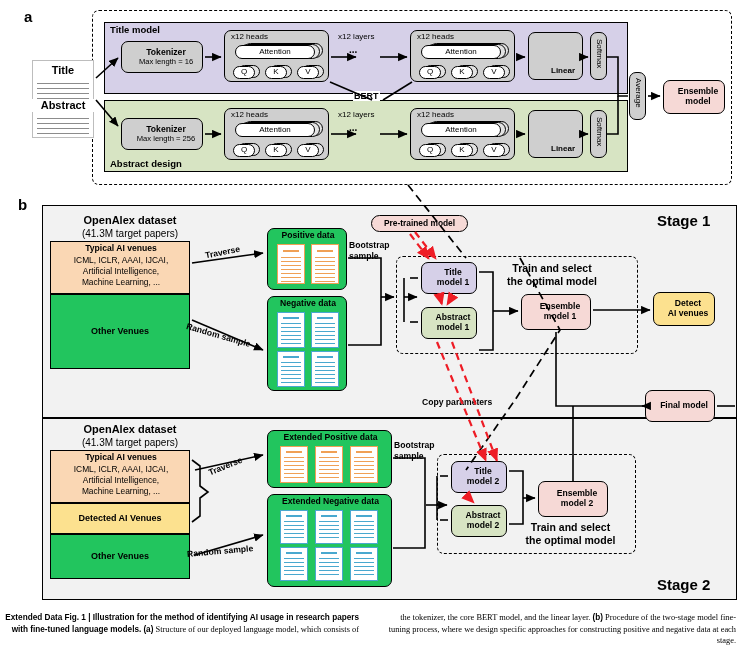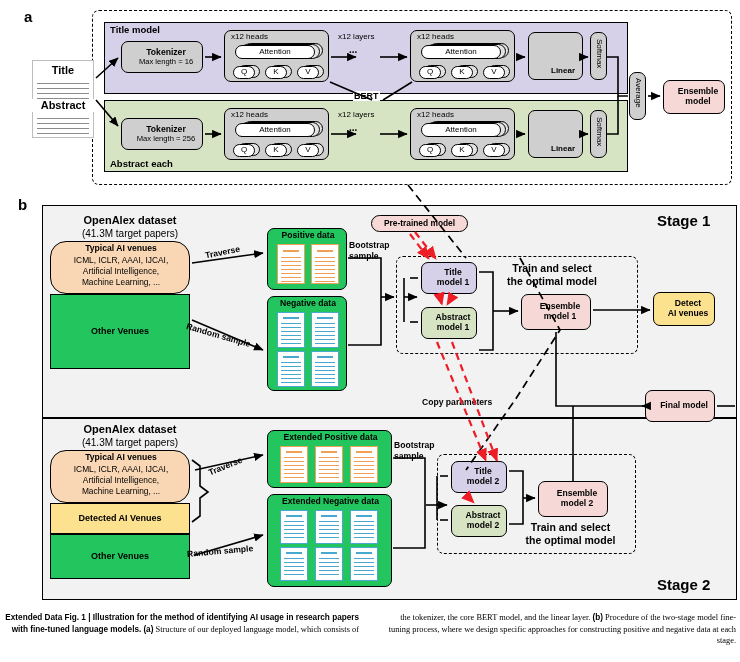--- a/index.html
+++ b/index.html
@@ -25,21 +25,21 @@
     display:flex; align-items:center; justify-content:center;
     text-align:center; line-height:1.12;
   }
 
   
   .c-purple { background:#d6d0e8; }
   .c-green  { background:#d7e4c3; }
   .c-grey   { background:#cfcfcf; }
   .c-pink   { background:#f6d9d6; }
   .c-yellow { background:#fce18f; }
-  .c-orange { background:#fad7b4;border-radius:16px; }
+  .c-orange { background:#fad7b4; }
   .c-blue   { background:#22c55e; }
   .c-stage  { background:#f2f2f2; }
   .c-white  { background:#22c55e; }
 
   
   .t { position:absolute; font-size:9px; line-height:1.15; }
   .tb { font-weight:bold; }
   .vert { writing-mode:vertical-rl; }
 
   
@@ -147,21 +147,21 @@
 
   <div class="box rbox c-grey" style="left:528px; top:32px; width:55px; height:48px;">
     <div class="t tb" style="left:22px; top:33px; font-size:8px;">Linear</div>
   </div>
 
   <div class="box rbox c-grey" style="left:590px; top:32px; width:17px; height:48px;">
     <div class="t vert" style="left:4px; top:6px; font-size:8px;">Softmax</div>
   </div>
 
   <div class="box c-green" style="left:104px; top:100px; width:524px; height:72px;"></div>
-  <div class="t tb" style="left:110px; top:159px; font-size:9.5px;">Abstract each</div>
+  <div class="t tb" style="left:110px; top:159px; font-size:9.5px;">Abstract design</div>
 
   <div class="box rbox c-grey center" style="left:121px; top:118px; width:82px; height:32px; flex-direction:column;">
     <span class="tb" style="font-size:8.6px;">Tokenizer</span>
     <span style="font-size:7.6px;">Max length = 256</span>
   </div>
 
   <div class="box rbox c-grey" style="left:224px; top:108px; width:105px; height:52px;">
     <div class="t" style="left:6px; top:1px; font-size:8px;">x12 heads</div>
     <div class="stack" style="left:10px; top:12px; width:88px; height:16px;">
       <div class="sh" style="left:8px; top:0; width:80px; height:15px;"></div>

